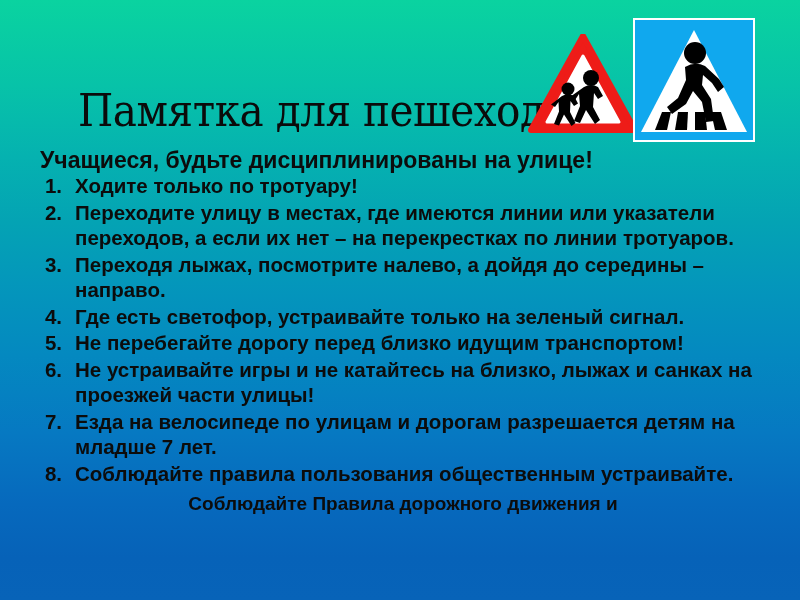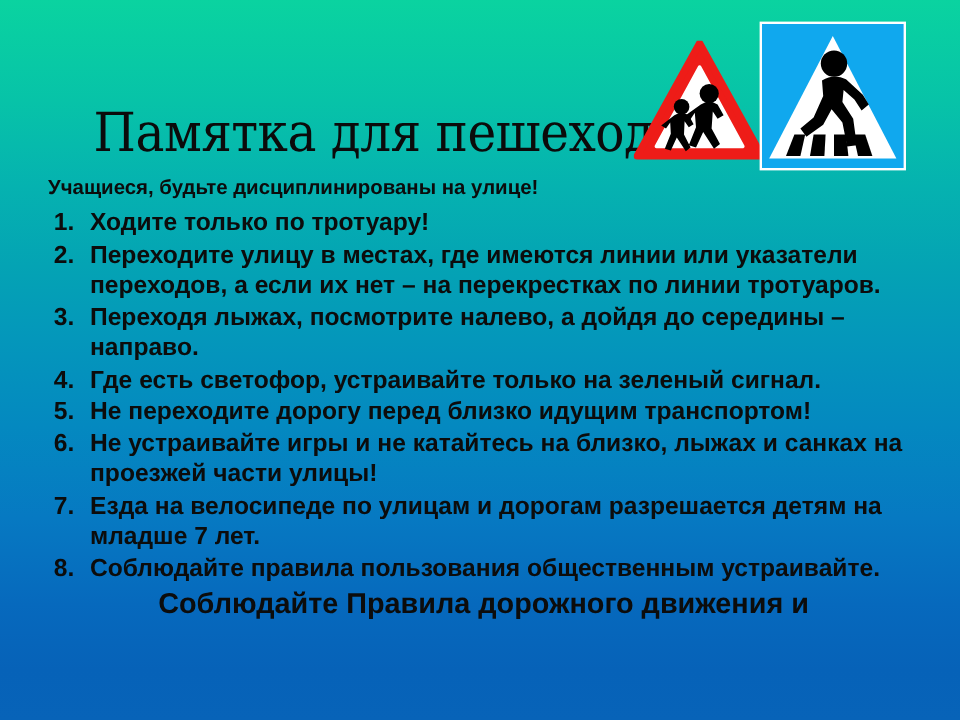--- a/index.html
+++ b/index.html
@@ -82,21 +82,21 @@
     bottom: 2px;
     background: #10a8ee;
   }
   .sign-svg { display: block; width: 100%; height: 100%; }
 
   
   .intro {
     position: absolute;
     left: 40px;
     top: 147px;
-    font-size: 17px;
+    font-size: 23px;
     font-weight: bold;
     color: #0c0c0c;
     white-space: nowrap;
   }
   .list {
     position: absolute;
     left: 40px;
     top: 173px;
     width: 726px;
     margin: 0;
@@ -124,21 +124,21 @@
   }
   .list li .txt {
     display: block;
   }
   .closing {
     position: absolute;
     left: 40px;
     top: 491px;
     width: 726px;
     text-align: center;
-    font-size: 24px;
+    font-size: 19px;
     font-weight: bold;
     line-height: 26px;
     color: #0c0c0c;
   }
   .closing .l1 { display: block; }
   .closing .l2 { display: block; }
 </style>
 </head>
 <body>
 
@@ -199,21 +199,21 @@
     <li>
       <span class="num">3.</span>
       <span class="txt">Переходя лыжах, посмотрите налево, а дойдя до середины – направо.</span>
     </li>
     <li>
       <span class="num">4.</span>
       <span class="txt">Где есть светофор, устраивайте только на зеленый сигнал.</span>
     </li>
     <li>
       <span class="num">5.</span>
-      <span class="txt">Не переходите дорогу перед близко идущим транспортом!</span>
+      <span class="txt">Не перебегайте дорогу перед близко идущим транспортом!</span>
     </li>
     <li>
       <span class="num">6.</span>
       <span class="txt">Не устраивайте игры и не катайтесь на близко, лыжах и санках на проезжей части улицы!</span>
     </li>
     <li>
       <span class="num">7.</span>
       <span class="txt">Езда на велосипеде по улицам и дорогам разрешается детям на младше 7 лет.</span>
     </li>
     <li>

